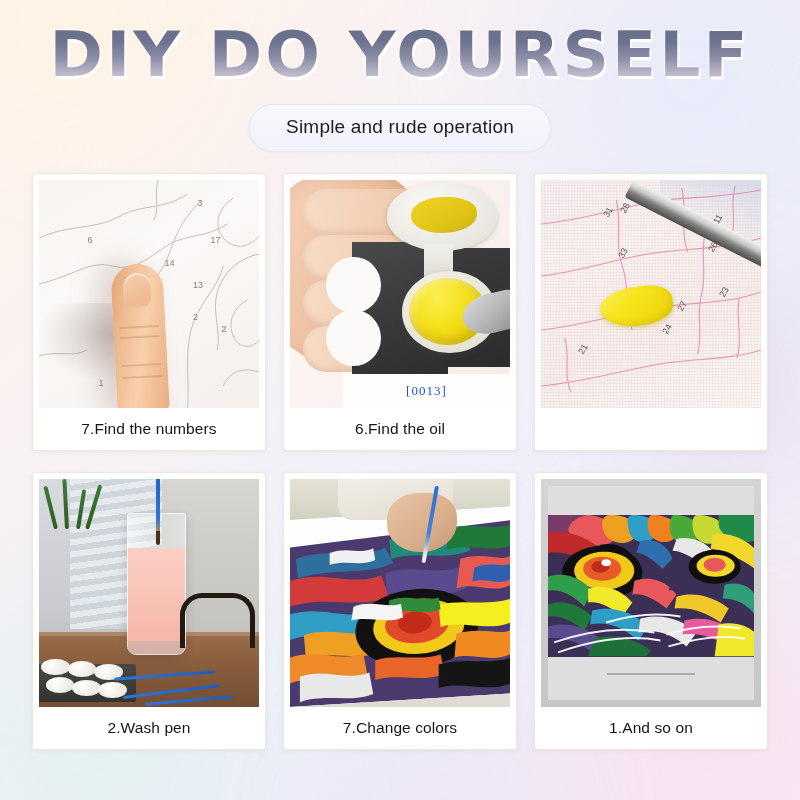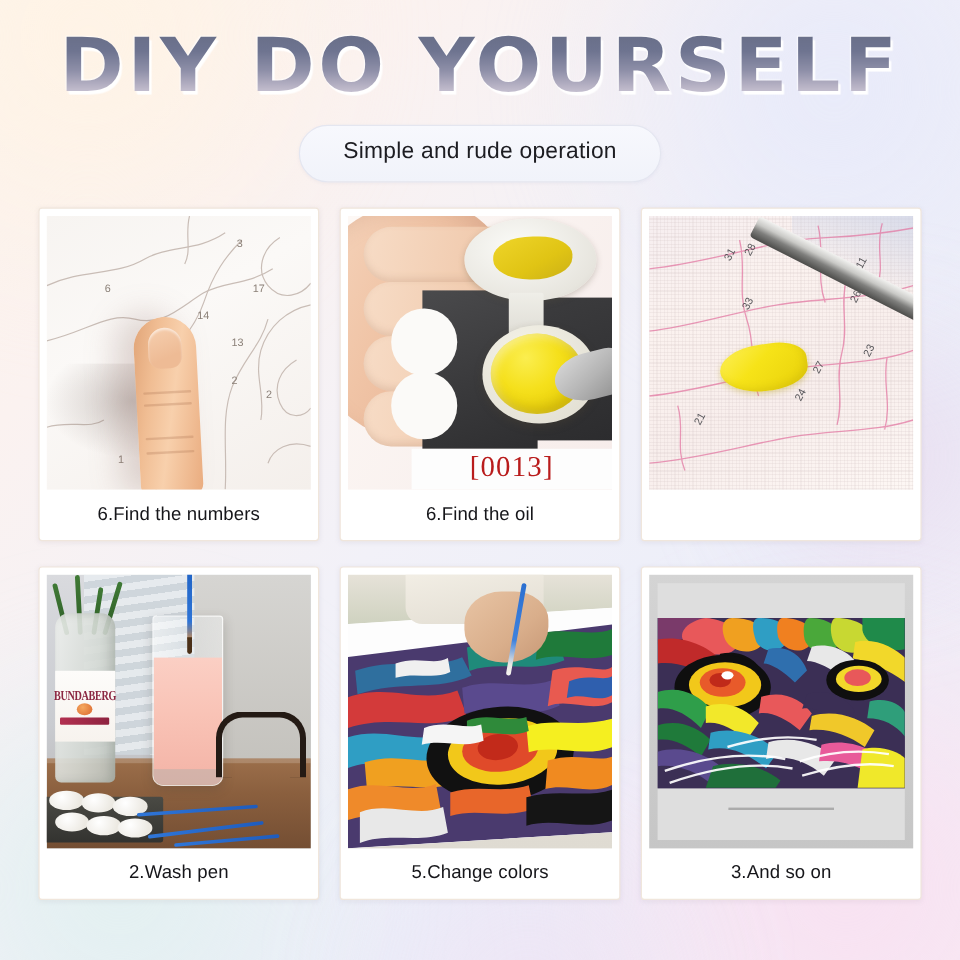--- a/index.html
+++ b/index.html
@@ -222,21 +222,21 @@
     background: linear-gradient(150deg,#dcdcdc 0%,#b4b4b4 55%,#8e8e8e 100%);
     transform: rotate(-14deg);
   }
   .ph2 .codebar {
     position: absolute; left: 24%; bottom: 0; right: 0; height: 15%;
     background: #fdfdfd;
     display: flex; align-items: center; justify-content: center;
   }
   .ph2 .code {
     font-family: "Liberation Serif", serif;
-    font-size: 24px; color: #b91c1c; letter-spacing: 1px;
+    font-size: 13px; color: #1d4ed8; letter-spacing: 1px;
   }
 
   
   .ph3 {
     background:
       repeating-linear-gradient(0deg, rgba(210,195,195,.22) 0 1px, rgba(0,0,0,0) 1px 3px),
       repeating-linear-gradient(90deg, rgba(210,195,195,.18) 0 1px, rgba(0,0,0,0) 1px 3px),
       linear-gradient(155deg,#f6eef0 0%,#fbf2ef 30%,#f8eeec 62%,#fdf7f4 100%);
   }
   .ph3 .blue {
@@ -458,21 +458,21 @@
         <span class="num" style="left:27%;top:87%">1</span>
         <div class="shadow"></div>
         <div class="finger">
           <div class="nail"></div>
           <div class="knuckle" style="top:62px"></div>
           <div class="knuckle" style="top:72px"></div>
           <div class="knuckle" style="top:100px"></div>
           <div class="knuckle" style="top:112px"></div>
         </div>
       </div>
-      <div class="card-caption">6.Find the numbers</div>
+      <div class="card-caption">7.Find the numbers</div>
     </div>
 
     <div class="card">
       <div class="card-photo ph2">
         <div class="hand"></div>
         <div class="fgr" style="top:4%"></div>
         <div class="fgr" style="top:24%"></div>
         <div class="fgr" style="top:44%"></div>
         <div class="fgr" style="top:64%"></div>
         <div class="blackplate"></div>
@@ -530,27 +530,20 @@
       <div class="card-photo ph4">
         <div class="wall-r"></div>
         <div class="blinds"></div>
         <div class="plant">
           <div class="leaf" style="left:10%;height:44px;transform:rotate(-14deg)"></div>
           <div class="leaf" style="left:34%;height:50px;transform:rotate(-3deg)"></div>
           <div class="leaf" style="left:58%;height:40px;transform:rotate(9deg)"></div>
           <div class="leaf" style="left:80%;height:46px;transform:rotate(17deg)"></div>
         </div>
         <div class="table"></div>
-        <div class="bottle">
-          <div class="bottle-label">
-            <span class="brandname">BUNDABERG</span>
-            <span class="fruit"></span>
-            <span class="ribbon"></span>
-          </div>
-        </div>
         <div class="glass">
           <div class="liquid"></div>
           <div class="glass-base"></div>
         </div>
         <div class="dip-brush"></div>
         <div class="dip-tip"></div>
         <div class="chair"></div>
         <div class="tray"></div>
         <div class="cotton" style="left:1%;bottom:14%;width:13%;height:7%"></div>
         <div class="cotton" style="left:13%;bottom:13%;width:13%;height:7%"></div>
@@ -593,21 +586,21 @@
             <path d="M86,148 C108,142 130,152 152,146 L156,166 C132,174 108,162 86,168 Z" fill="#e8662a"></path>
             <path d="M150,156 C176,150 200,160 222,154 L222,180 C198,188 174,174 150,180 Z" fill="#151515"></path>
             <path d="M40,36 C58,30 72,40 84,34 L86,46 C72,52 58,44 40,48 Z" fill="#f0f0f0"></path>
             <path d="M186,60 C202,54 214,62 222,58 L222,74 C210,80 198,70 184,74 Z" fill="#2f5fae"></path>
           </svg>
         </div>
         <div class="sleeve"></div>
         <div class="hand5"></div>
         <div class="pen"></div>
       </div>
-      <div class="card-caption">5.Change colors</div>
+      <div class="card-caption">7.Change colors</div>
     </div>
 
     <div class="card">
       <div class="card-photo ph6">
         <div class="mat"></div>
         <div class="canvas">
           <svg width="100%" height="100%" viewBox="0 0 206 142" preserveAspectRatio="none">
             <rect x="0" y="0" width="206" height="142" fill="#3b2f55"></rect>
             <path d="M0,0 L44,0 C40,14 22,18 0,22 Z" fill="#7a3a6a"></path>
             <path d="M40,0 C60,2 72,12 66,24 C58,36 34,30 22,20 C16,12 26,2 40,0 Z" fill="#e8585a"></path>
@@ -647,17 +640,17 @@
               <path d="M6,128 C40,116 74,112 106,118"></path>
               <path d="M10,138 C44,126 80,120 112,126"></path>
               <path d="M118,120 C142,112 168,110 192,114"></path>
               <path d="M120,132 C146,124 172,120 196,124"></path>
               <path d="M58,108 C84,100 110,98 132,102"></path>
             </g>
           </svg>
         </div>
         <div class="cap"></div>
       </div>
-      <div class="card-caption">3.And so on</div>
+      <div class="card-caption">1.And so on</div>
     </div>
 
   </div>
 </div>
 
 </body></html>

